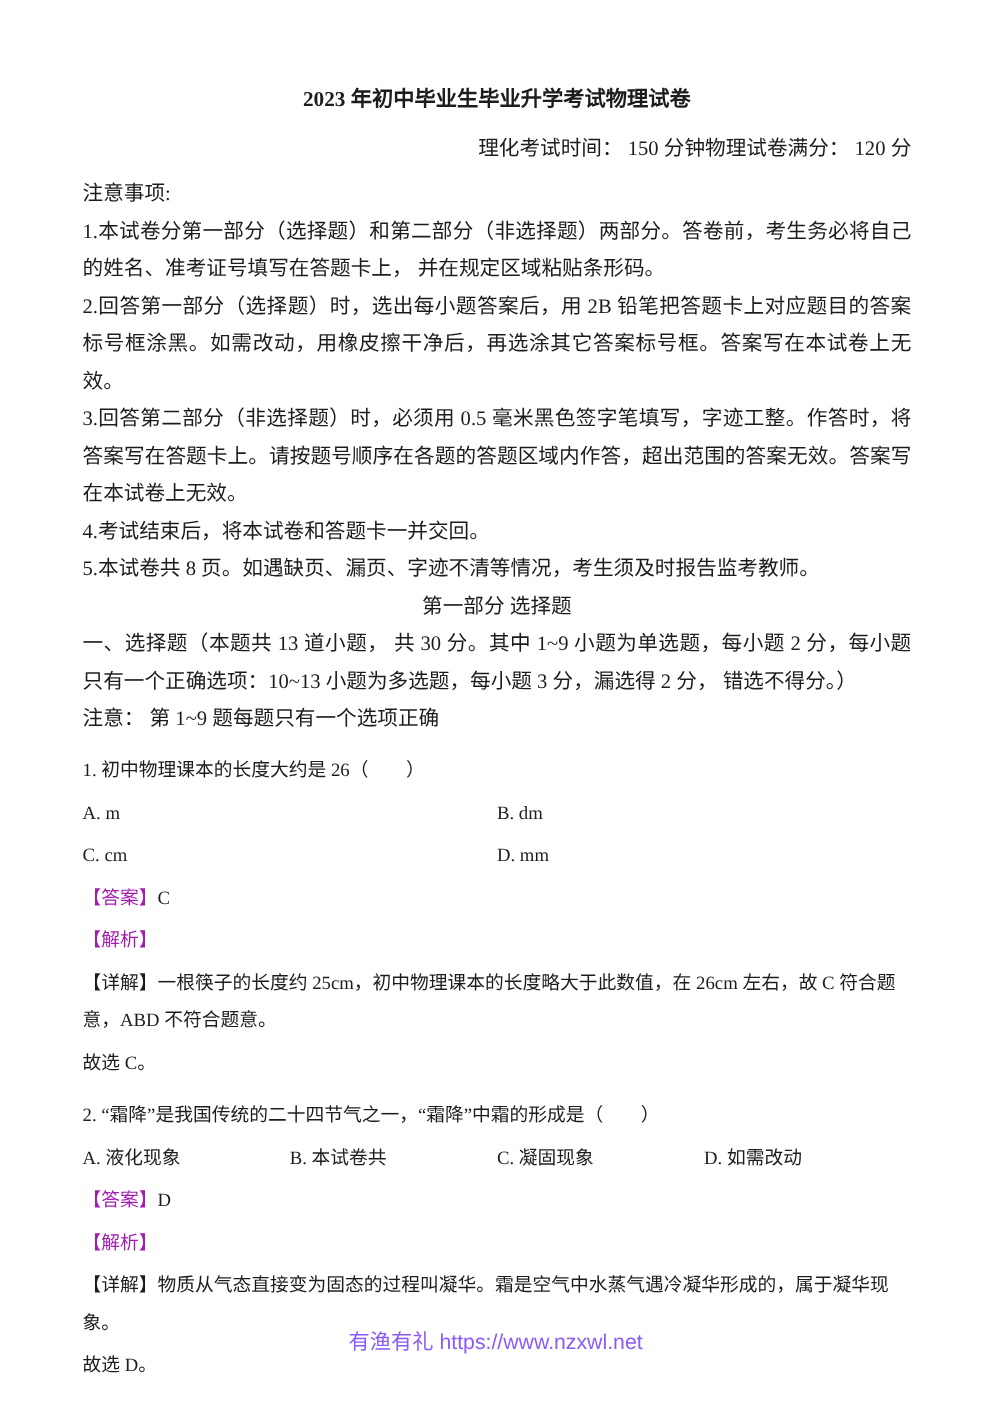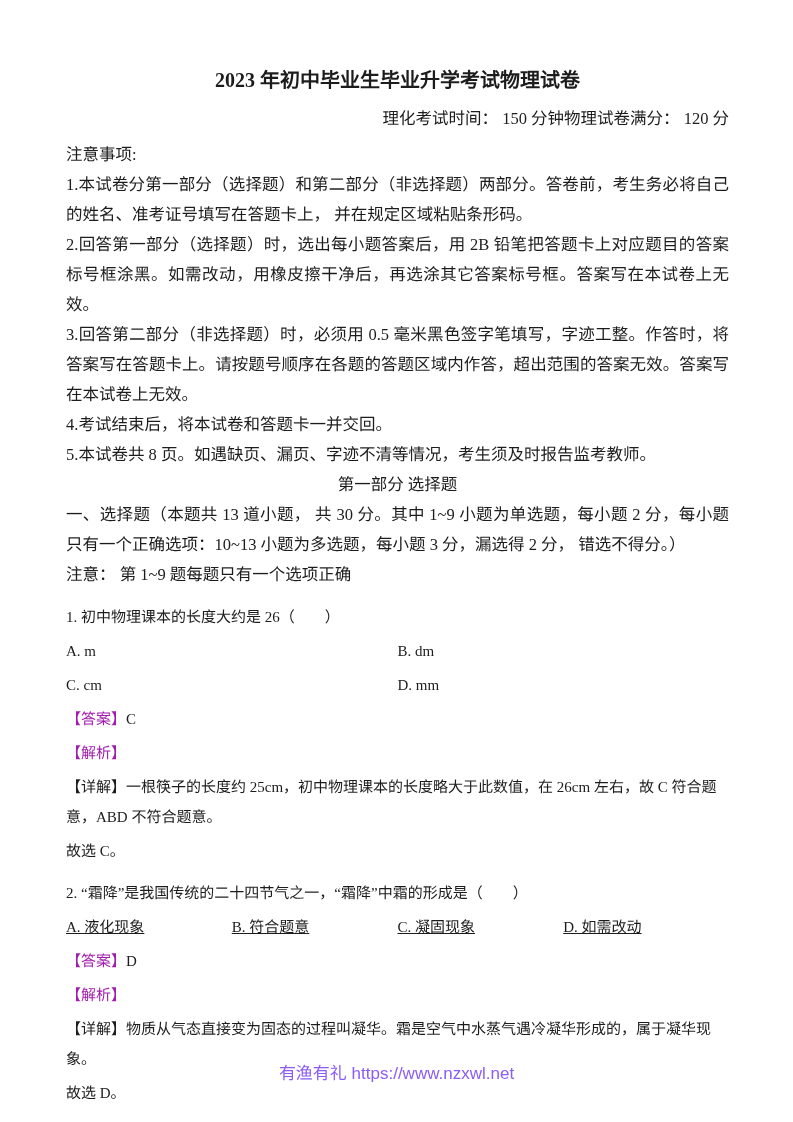--- a/index.html
+++ b/index.html
@@ -11,21 +11,21 @@
     background: #ffffff;
     box-sizing: border-box;
     padding: 66px 64px 0 66px;
     font-family: "Liberation Serif", "DejaVu Serif", serif;
     color: #1c1c1c;
     overflow: hidden;
   }
   .doc-title {
     margin: 0 0 13px 0;
     text-align: center;
-    font-size: 20px;
+    font-size: 17px;
     line-height: 28px;
     font-weight: bold;
   }
   .doc-subtitle {
     margin: 0 0 9px 0;
     text-align: right;
     font-size: 16.5px;
     line-height: 24px;
     font-weight: normal;
   }
@@ -41,21 +41,21 @@
     text-align: center;
     font-size: 16.5px;
     line-height: 30px;
     font-weight: normal;
   }
   .q-block { margin-top: 12px; }
   .q-block p { margin: 4px 0 0 0; font-size: 15px; line-height: 30px; font-weight: normal; }
   .opt-row { display: flex; margin-top: 4px; }
   .opt-row span { font-size: 15px; line-height: 30px; }
   .opt-half { width: 50%; }
-  .opt-quarter { width: 25%; text-decoration: underline; }
+  .opt-quarter { width: 25%; }
   .blue-label { color: #a21caf; }
   .footer {
     position: absolute;
     left: 0;
     right: 0;
     bottom: 36px;
     text-align: center;
     font-family: "Liberation Sans", "DejaVu Sans", sans-serif;
     font-size: 17px;
     line-height: 24px;
@@ -95,21 +95,21 @@
     <p><span class="blue-label">【答案】</span><span>C</span></p>
     <p><span class="blue-label">【解析】</span></p>
     <p><span>【详解】</span><span>一根筷子的长度约 25cm，初中物理课本的长度略大于此数值，在 26cm 左右，故 C 符合题意，ABD 不符合题意。</span></p>
     <p>故选 C。</p>
   </div>
 
   <div class="q-block">
     <p>2. “霜降”是我国传统的二十四节气之一，“霜降”中霜的形成是（　　）</p>
     <div class="opt-row">
       <span class="opt-quarter">A. 液化现象</span>
-      <span class="opt-quarter">B. 符合题意</span>
+      <span class="opt-quarter">B. 本试卷共</span>
       <span class="opt-quarter">C. 凝固现象</span>
       <span class="opt-quarter">D. 如需改动</span>
     </div>
     <p><span class="blue-label">【答案】</span><span>D</span></p>
     <p><span class="blue-label">【解析】</span></p>
     <p><span>【详解】</span><span>物质从气态直接变为固态的过程叫凝华。霜是空气中水蒸气遇冷凝华形成的，属于凝华现象。</span></p>
     <p>故选 D。</p>
   </div>
 
   <div class="footer">有渔有礼 https://www.nzxwl.net</div>

